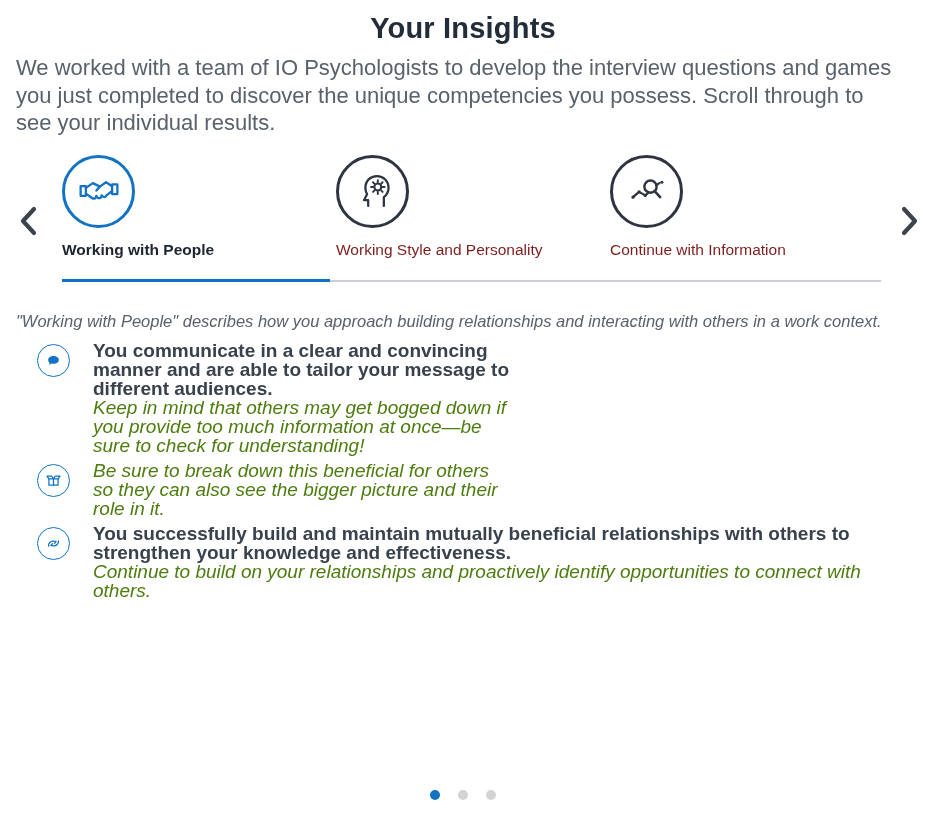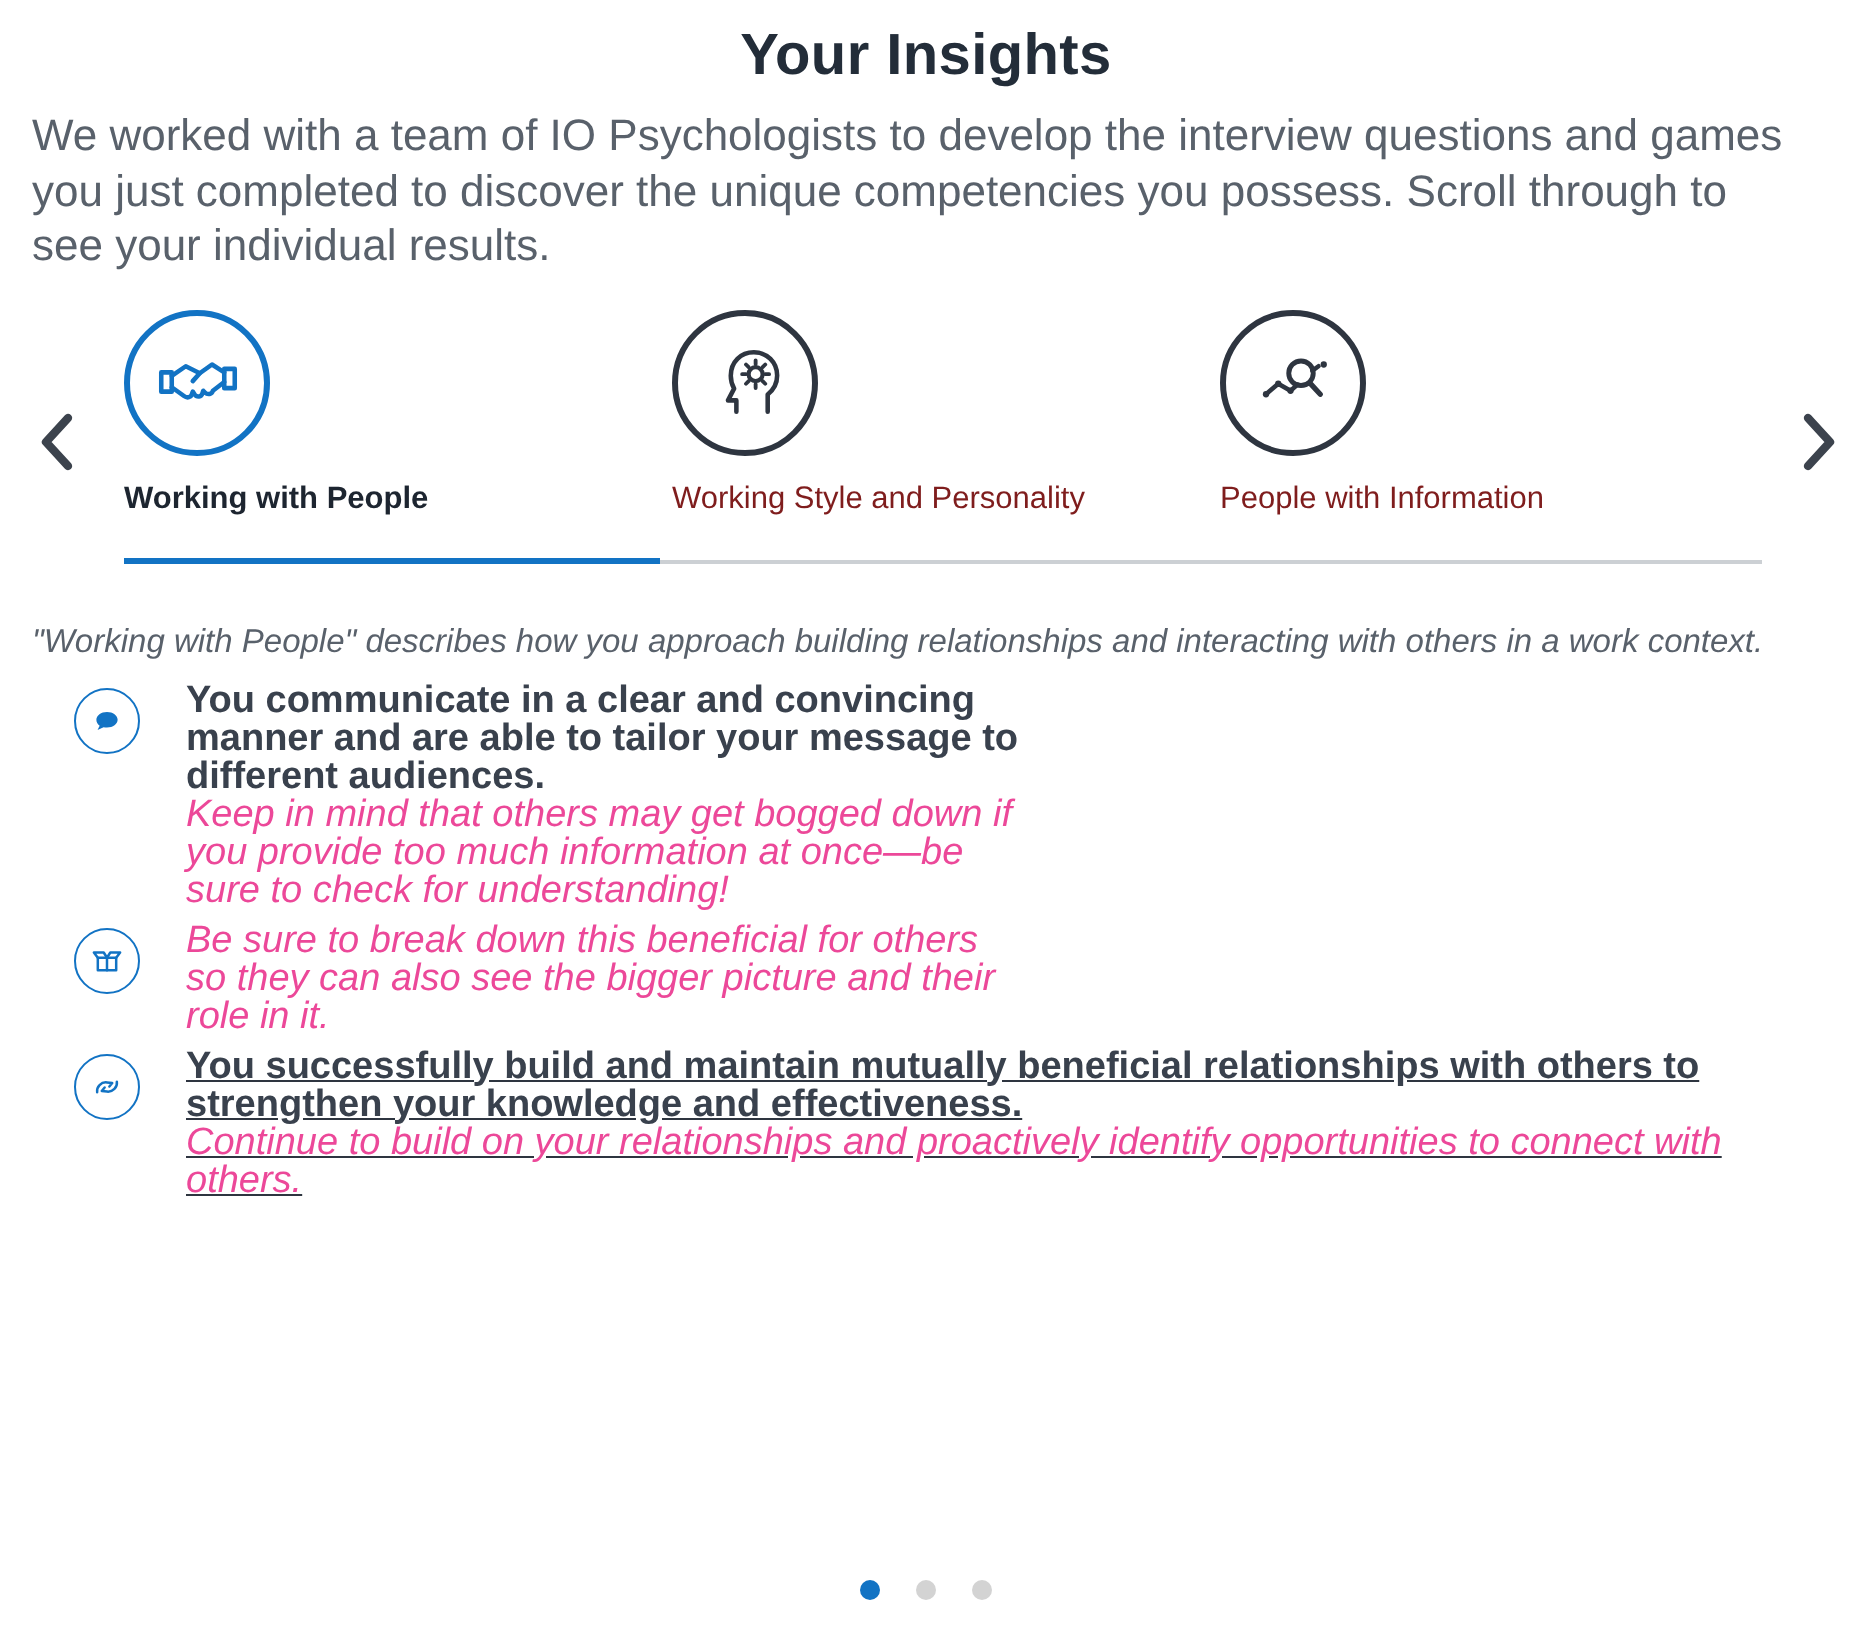--- a/index.html
+++ b/index.html
@@ -60,23 +60,23 @@
   .insight-icon {
     flex: 0 0 auto; width: 33px; height: 33px;
     border: 1.6px solid #1273c4; border-radius: 50%;
     color: #1273c4; background: #fff;
     display: flex; align-items: center; justify-content: center;
     margin-top: 3px;
   }
   .insight-body { margin-left: 23px; font-size: 19px; line-height: 19px; }
   .insight:nth-of-type(1) .insight-body,
   .insight:nth-of-type(2) .insight-body { max-width: 420px; }
-  .insight:nth-of-type(3) .insight-body { max-width: 812px; text-decoration: underline; }
+  .insight:nth-of-type(3) .insight-body { max-width: 812px; }
   .strength { font-weight: 700; color: #39414d; }
-  .tip { font-style: italic; color: #ec4899; }
+  .tip { font-style: italic; color: #4d7c0f; }
   
   .dots { position: absolute; left: 0; right: 0; top: 790px; display: flex; justify-content: center; gap: 18px; }
   .dot { width: 10px; height: 10px; border-radius: 50%; background: #d3d3d3; border: none; cursor: pointer; padding: 0; }
   .dot.active { background: #1273c4; }
   svg { display: block; }
 </style>
 </head>
 <body>
 
 <h1 class="page-title">Your Insights</h1>
@@ -123,21 +123,21 @@
           <path d="M8 31l7-6 7 4 4-3.5"></path>
           <circle cx="8" cy="31" r="1.8" fill="currentColor" stroke="none"></circle>
           <circle cx="15" cy="25" r="1.8" fill="currentColor" stroke="none"></circle>
           <circle cx="22" cy="29" r="1.8" fill="currentColor" stroke="none"></circle>
           <circle cx="41" cy="14" r="1.8" fill="currentColor" stroke="none"></circle>
           <path d="M34.5 17.5l3.5-2.5"></path>
           <circle cx="28" cy="19" r="7" stroke-width="2.8"></circle>
           <path d="M33 24.5l6 6.5" stroke-width="3"></path>
         </svg>
       </span>
-      <span class="tab-label">People with Information</span>
+      <span class="tab-label">Continue with Information</span>
     </div>
   </div>
 
   <button class="nav-arrow next">
     <span>
       <svg width="22" height="32" viewBox="0 0 22 32">
           <path d="M5 4 L16 16 L5 28" fill="none" stroke="#3c434d" stroke-width="4.2" stroke-linecap="round" stroke-linejoin="round"></path>
         </svg>
     </span>
   </button>

